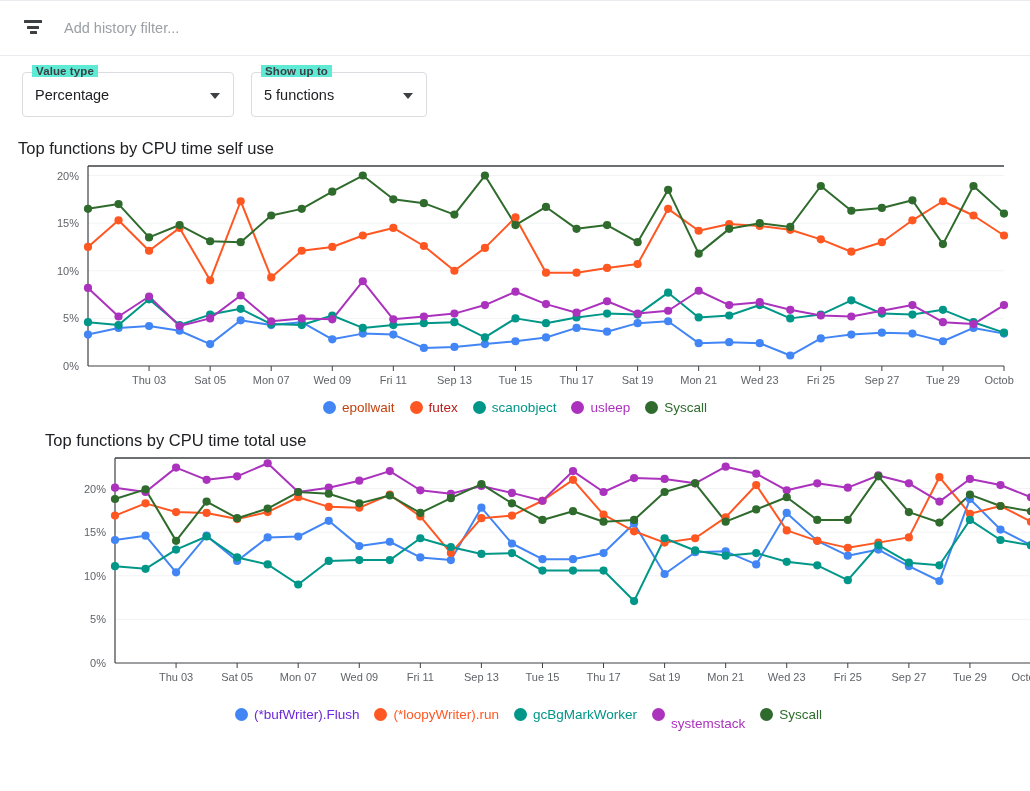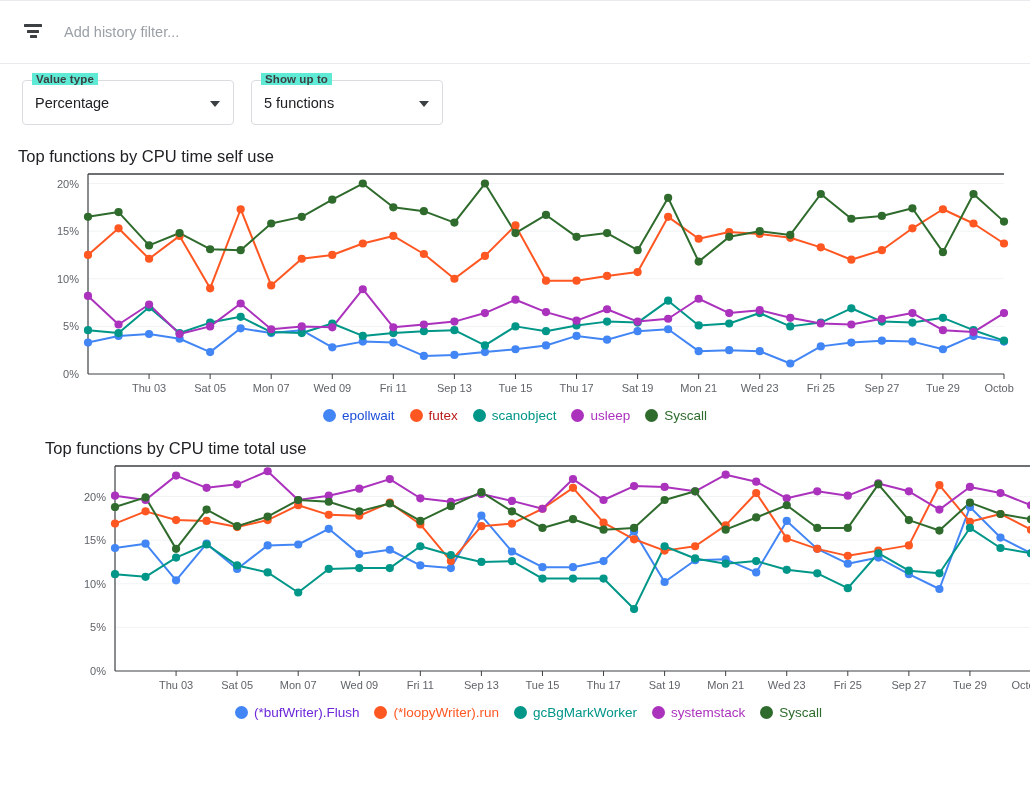--- a/index.html
+++ b/index.html
@@ -5,21 +5,21 @@
   * { box-sizing: border-box; }
   html, body {
     margin: 0; padding: 0;
     width: 1030px; height: 791px;
     background: #ffffff;
     font-family: "Liberation Sans", sans-serif;
     color: #202124;
     overflow: hidden;
   }
   .filter-bar {
-    height: 64px;
+    height: 56px;
     border-top: 1px solid #e8eaed;
     border-bottom: 1px solid #e8eaed;
     display: flex;
     align-items: center;
     padding: 2px 24px;
   }
   .funnel { width: 18px; height: 16px; display: block; flex: 0 0 auto; }
   .funnel i {
     display: block; background: #3c4043; height: 3px;
     margin: 0 auto 2.5px auto; border-radius: 0.5px;
@@ -34,21 +34,21 @@
     margin-left: 22px; width: 600px; padding: 0;
   }
   .filter-input::placeholder { color: #9aa0a6; }
 
   .controls { display: flex; padding: 16px 22px 0 22px; gap: 17px; }
   .select-field {
     position: relative; border: 1px solid #dadce0; border-radius: 4px;
     height: 45px; width: 212px; padding: 0 12px; display: flex; align-items: center;
     background: #fff;
   }
-  .select-field.wide { width: 192px; }
+  .select-field.wide { width: 176px; }
   .select-label {
     position: absolute; top: -8px; left: 9px; background: #5eead4;
     padding: 0 4px; font-size: 11.5px; font-weight: bold; color: #3c4043;
     letter-spacing: 0.1px;
   }
   .select-value { font-size: 14.5px; color: #202124; }
   .caret {
     position: absolute; right: 13px; top: 50%; margin-top: -2px;
     width: 0; height: 0;
     border-left: 5.5px solid transparent;
@@ -298,21 +298,21 @@
       <circle cx="835.3333333333334" cy="52.76190476190476" r="4.1" fill="#2e6b2c"></circle>
       <circle cx="865.8666666666667" cy="49.9047619047619" r="4.1" fill="#2e6b2c"></circle>
       <circle cx="896.4" cy="42.285714285714306" r="4.1" fill="#2e6b2c"></circle>
       <circle cx="926.9333333333333" cy="86.09523809523809" r="4.1" fill="#2e6b2c"></circle>
       <circle cx="957.4666666666667" cy="28.00000000000003" r="4.1" fill="#2e6b2c"></circle>
       <circle cx="988" cy="55.61904761904762" r="4.1" fill="#2e6b2c"></circle>
     </svg>
   <div class="legend" id="legend0">
       <div class="legend-item">
         <span class="legend-dot" style="background: rgb(66, 133, 244);"></span>
-        <span class="legend-text" style="color: #1d4ed8;">epollwait</span>
+        <span class="legend-text" style="color: #c2410c;">epollwait</span>
       </div>
       <div class="legend-item">
         <span class="legend-dot" style="background: rgb(255, 87, 34);"></span>
         <span class="legend-text" style="color: #b91c1c;">futex</span>
       </div>
       <div class="legend-item">
         <span class="legend-dot" style="background: rgb(0, 150, 136);"></span>
         <span class="legend-text" style="color: rgb(0, 150, 136);">scanobject</span>
       </div>
       <div class="legend-item">
@@ -540,20 +540,20 @@
       <div class="legend-item">
         <span class="legend-dot" style="background: rgb(255, 87, 34);"></span>
         <span class="legend-text" style="color: rgb(255, 87, 34);">(*loopyWriter).run</span>
       </div>
       <div class="legend-item">
         <span class="legend-dot" style="background: rgb(0, 150, 136);"></span>
         <span class="legend-text" style="color: rgb(0, 150, 136);">gcBgMarkWorker</span>
       </div>
       <div class="legend-item">
         <span class="legend-dot" style="background: rgb(171, 50, 189);"></span>
-        <span class="legend-text" style="color: rgb(171, 50, 189);">systemstack</span>
+        <span class="legend-text" style="color: rgb(171, 50, 189); margin-top: 19px;">systemstack</span>
       </div>
       <div class="legend-item">
         <span class="legend-dot" style="background: rgb(46, 107, 44);"></span>
         <span class="legend-text" style="color: rgb(46, 107, 44);">Syscall</span>
       </div>
     </div>
 </div>
 
 </body></html>

